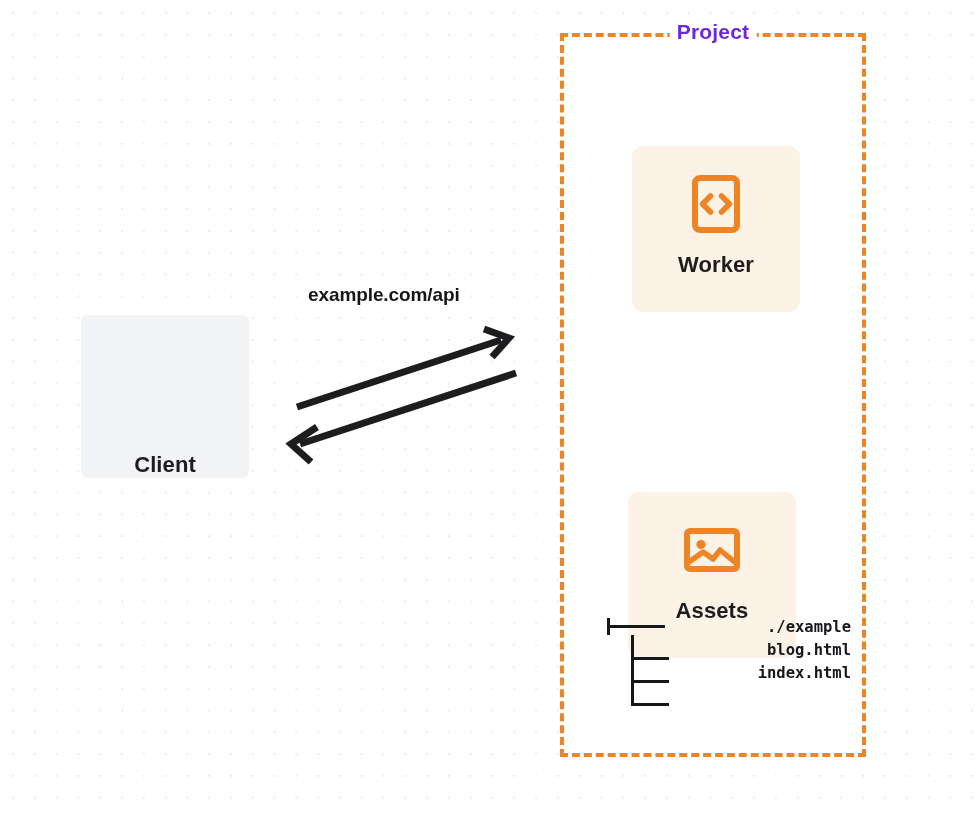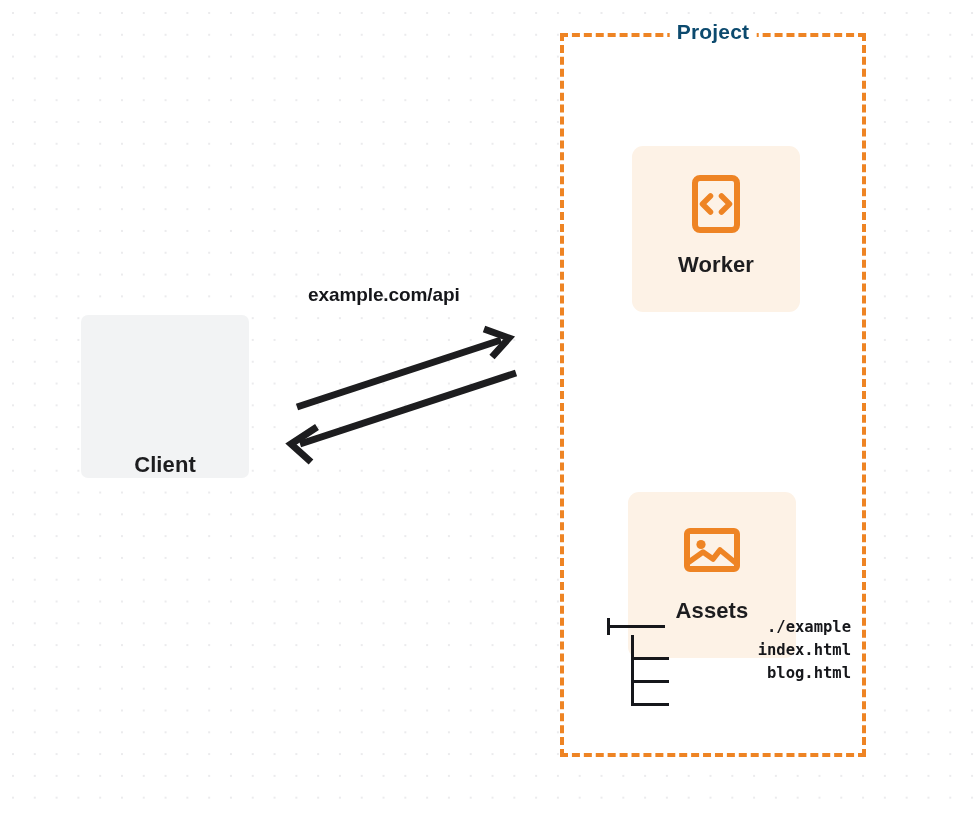--- a/index.html
+++ b/index.html
@@ -86,21 +86,21 @@
   }
   #project-title {
     position: absolute;
     left: 50%;
     top: -15px;
     transform: translateX(-50%);
     background: #ffffff;
     padding: 0 7px;
     font-size: 21px;
     font-weight: bold;
-    color: #0c4a6e;
+    color: #6d28d9;
     letter-spacing: 0.2px;
     white-space: nowrap;
     line-height: 28px;
   }
 
   
   .card {
     position: absolute;
     background: #fdf2e6;
     border-radius: 11px;
@@ -250,27 +250,27 @@
       <div class="tree-row">
         <span class="tree-branch">
           <span class="tee-vert"></span><span class="tee-horiz"></span>
         </span>
         <span class="tree-name">./example</span>
       </div>
       <div class="tree-row">
         <span class="tree-branch">
           <span class="pipe-vert"></span><span class="pipe-under"></span>
         </span>
+        <span class="tree-name">blog.html</span>
+      </div>
+      <div class="tree-row">
+        <span class="tree-branch">
+          <span class="pipe-vert"></span><span class="pipe-under"></span>
+        </span>
         <span class="tree-name">index.html</span>
-      </div>
-      <div class="tree-row">
-        <span class="tree-branch">
-          <span class="pipe-vert"></span><span class="pipe-under"></span>
-        </span>
-        <span class="tree-name">blog.html</span>
       </div>
       <div class="tree-row">
         <span class="tree-branch">
           <span class="pipe-vert"></span><span class="pipe-under"></span>
         </span>
       </div>
     </div>
 
   </div>
 </div>

